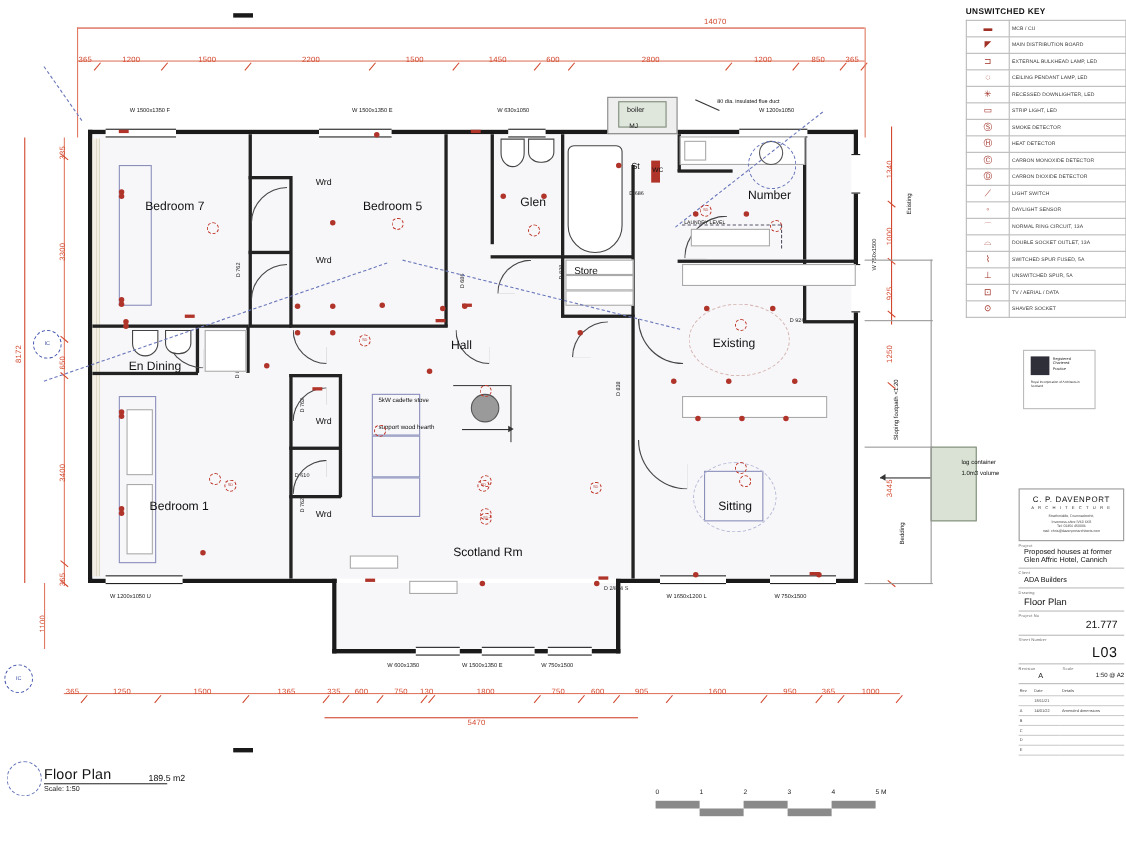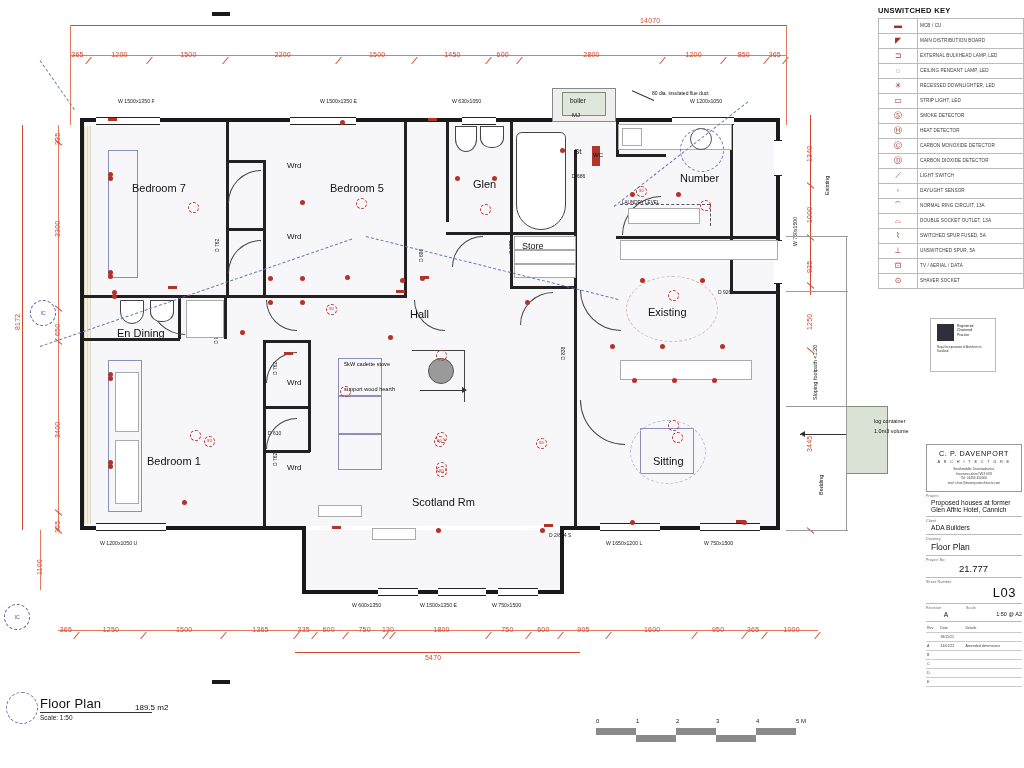--- a/index.html
+++ b/index.html
@@ -38,21 +38,21 @@
 
   
   #title{position:absolute;left:926px;top:444px;width:96px;}
   #title .logo{border:.6px solid #999;padding:4px 3px 5px;text-align:center;background:#fff;}
   #title .firm{font-size:7.2px;letter-spacing:.6px;color:#111;}
   #title .disc{font-size:3.8px;letter-spacing:1.4px;color:#333;margin-top:2px;}
   #title .addr{font-size:3.2px;color:#444;line-height:1.45;margin-top:3px;}
   .tblock{border-bottom:.5px solid #bbb;padding:2px 0 3px;}
   .tcap{font-size:3.6px;color:#666;letter-spacing:.2px;}
   .tval{font-size:6.6px;color:#111;margin-left:5px;margin-top:1px;}
-  .tval.big{font-size:9.5px;text-align:center;padding-right:6px;}
+  .tval.big{font-size:9.5px;text-align:right;padding-right:6px;}
   .tval.huge{font-size:13px;text-align:right;padding-right:6px;letter-spacing:.5px;}
   .revtbl{width:96px;border-collapse:collapse;margin-top:2px;}
   .revtbl td{font-size:3.6px;color:#444;border-bottom:.4px solid #ccc;height:8px;padding:0 1px;}
 
   
   #stamp{position:absolute;left:930px;top:318px;width:64px;height:52px;border:.5px solid #bbb;background:#fff;}
   #stamp .sq{position:absolute;left:6px;top:5px;width:17px;height:17px;background:#2f2f3a;}
   #stamp .st1{position:absolute;left:26px;top:5px;font-size:3.4px;line-height:1.3;color:#222;}
   #stamp .st2{position:absolute;left:6px;top:27px;font-size:2.9px;line-height:1.35;color:#333;width:54px;}
 
@@ -350,21 +350,21 @@
   <div class="leader" style="left:630px;top:100px;width:24px;transform:rotate(24deg);transform-origin:right center;"></div>
 
   <div class="roomlbl" style="left:132px;top:182px;">Bedroom 7</div>
   <div class="roomlbl" style="left:330px;top:182px;">Bedroom 5</div>
   <div class="roomlbl" style="left:473px;top:178px;">Glen</div>
   <div class="roomlbl" style="left:680px;top:172px;">Number</div>
   <div class="roomlbl" style="left:522px;top:241px;font-size:9px;">Store</div>
   <div class="roomlbl" style="left:648px;top:306px;">Existing</div>
   <div class="roomlbl" style="left:410px;top:308px;">Hall</div>
   <div class="roomlbl" style="left:117px;top:327px;">En Dining</div>
-  <div class="roomlbl" style="left:147px;top:455px;">Bedroom 1</div>
+  <div class="roomlbl" style="left:136px;top:455px;">Bedroom 1</div>
   <div class="roomlbl" style="left:412px;top:496px;">Scotland Rm</div>
   <div class="roomlbl" style="left:653px;top:455px;">Sitting</div>
   <div class="roomlbl" style="left:574px;top:147px;font-size:8px;">St</div>
   <div class="roomlbl" style="left:593px;top:152px;font-size:6px;">WC</div>
 
   <div class="wrdlbl" style="left:287px;top:161px;">Wrd</div>
   <div class="wrdlbl" style="left:287px;top:232px;">Wrd</div>
   <div class="wrdlbl" style="left:287px;top:378px;">Wrd</div>
   <div class="wrdlbl" style="left:287px;top:463px;">Wrd</div>
 

